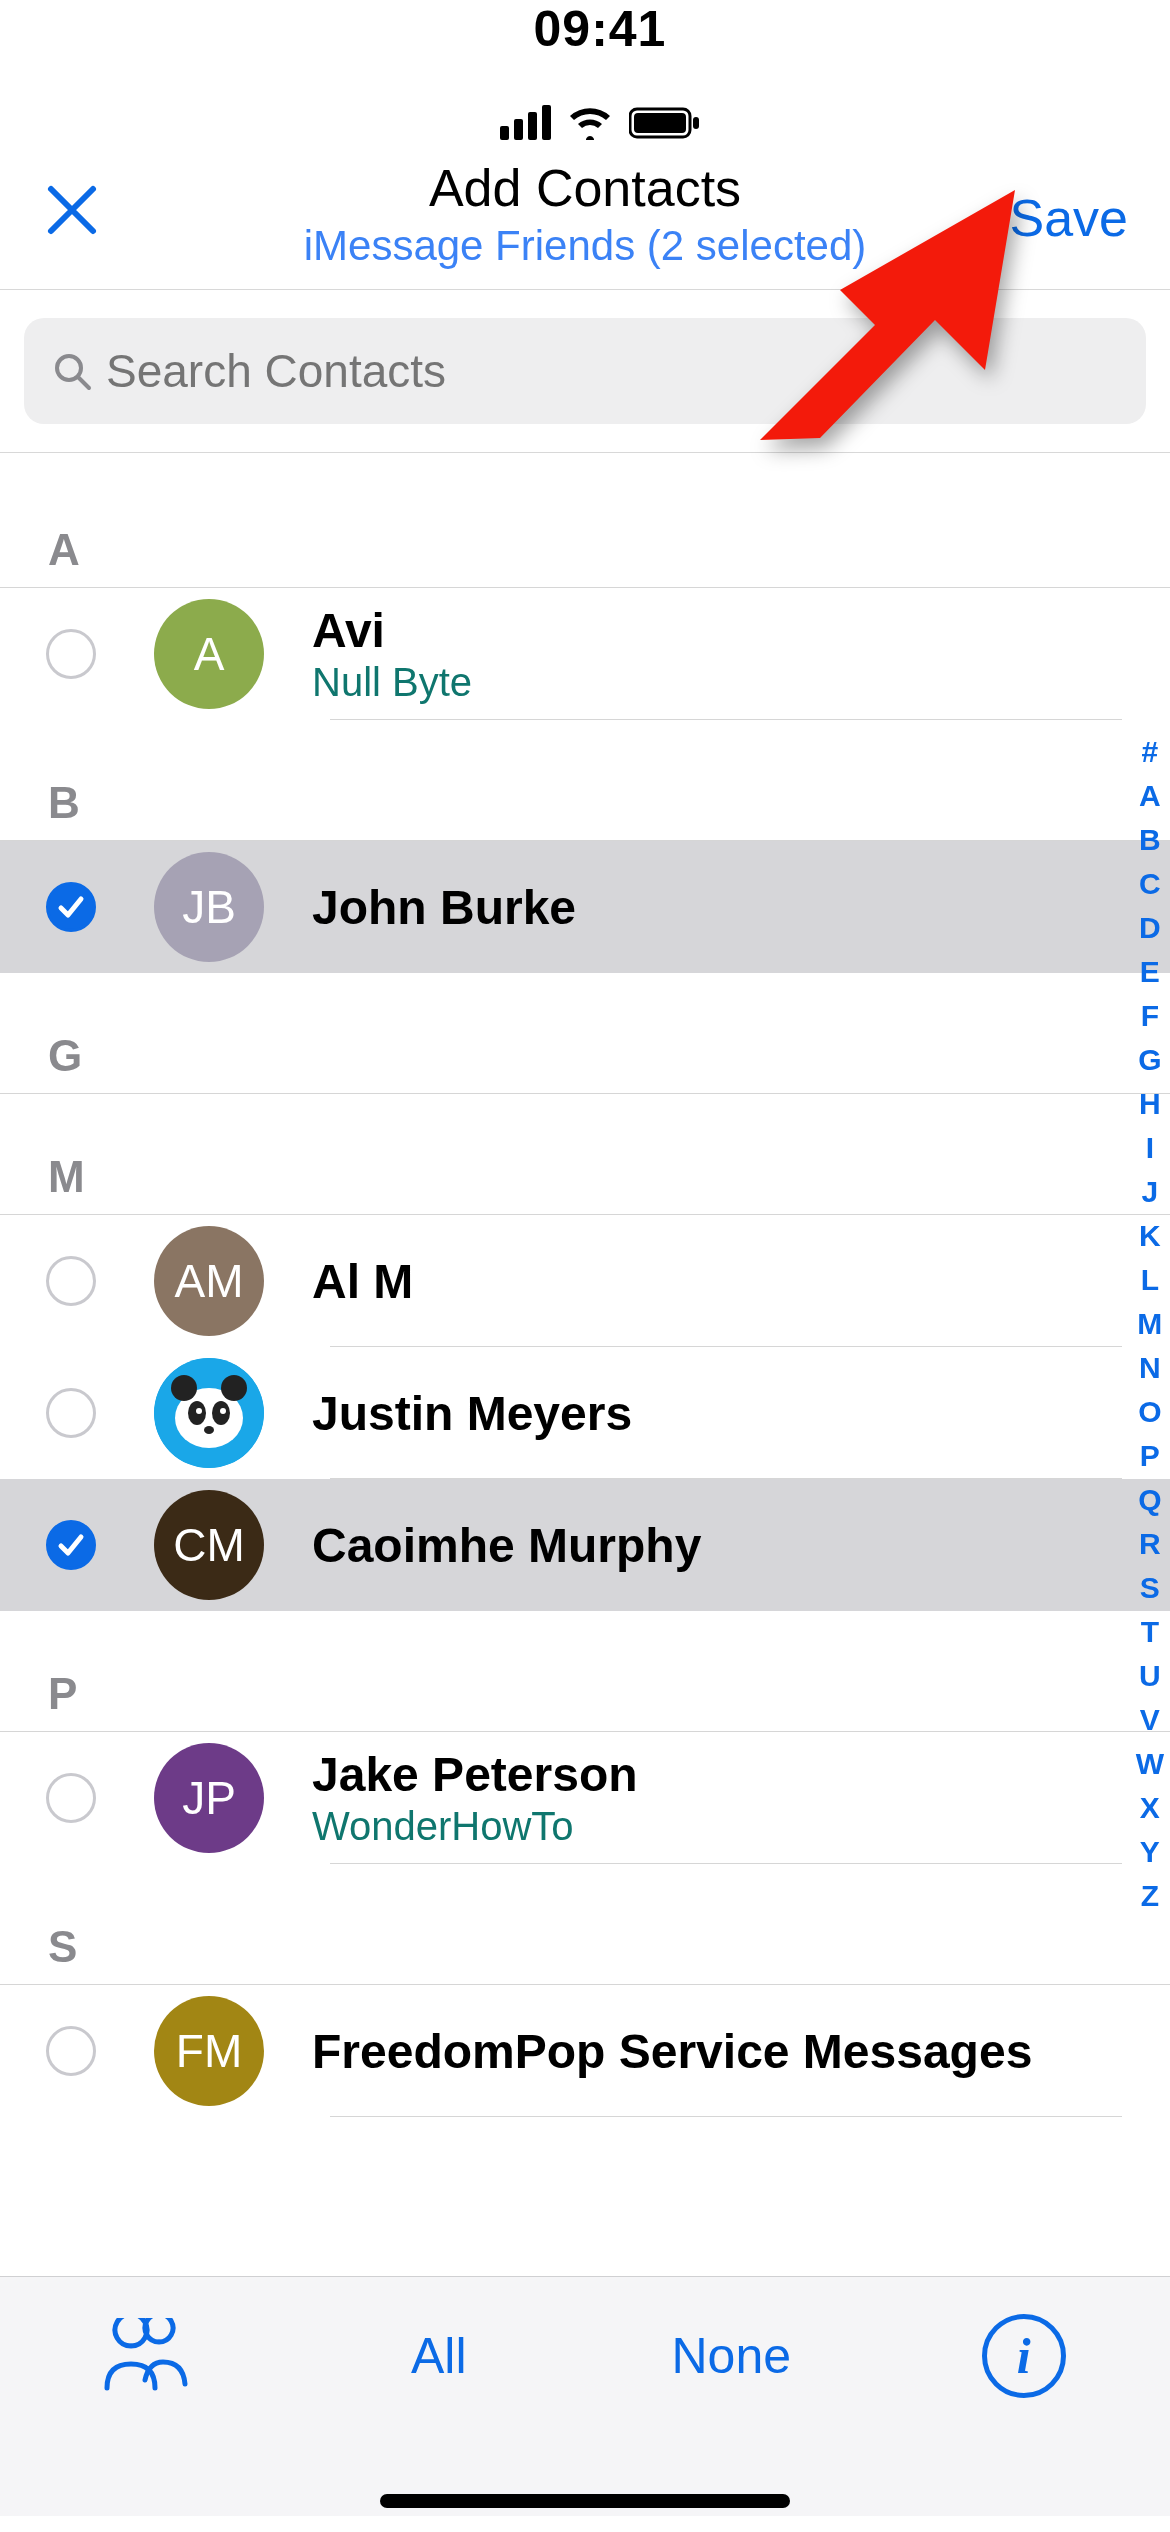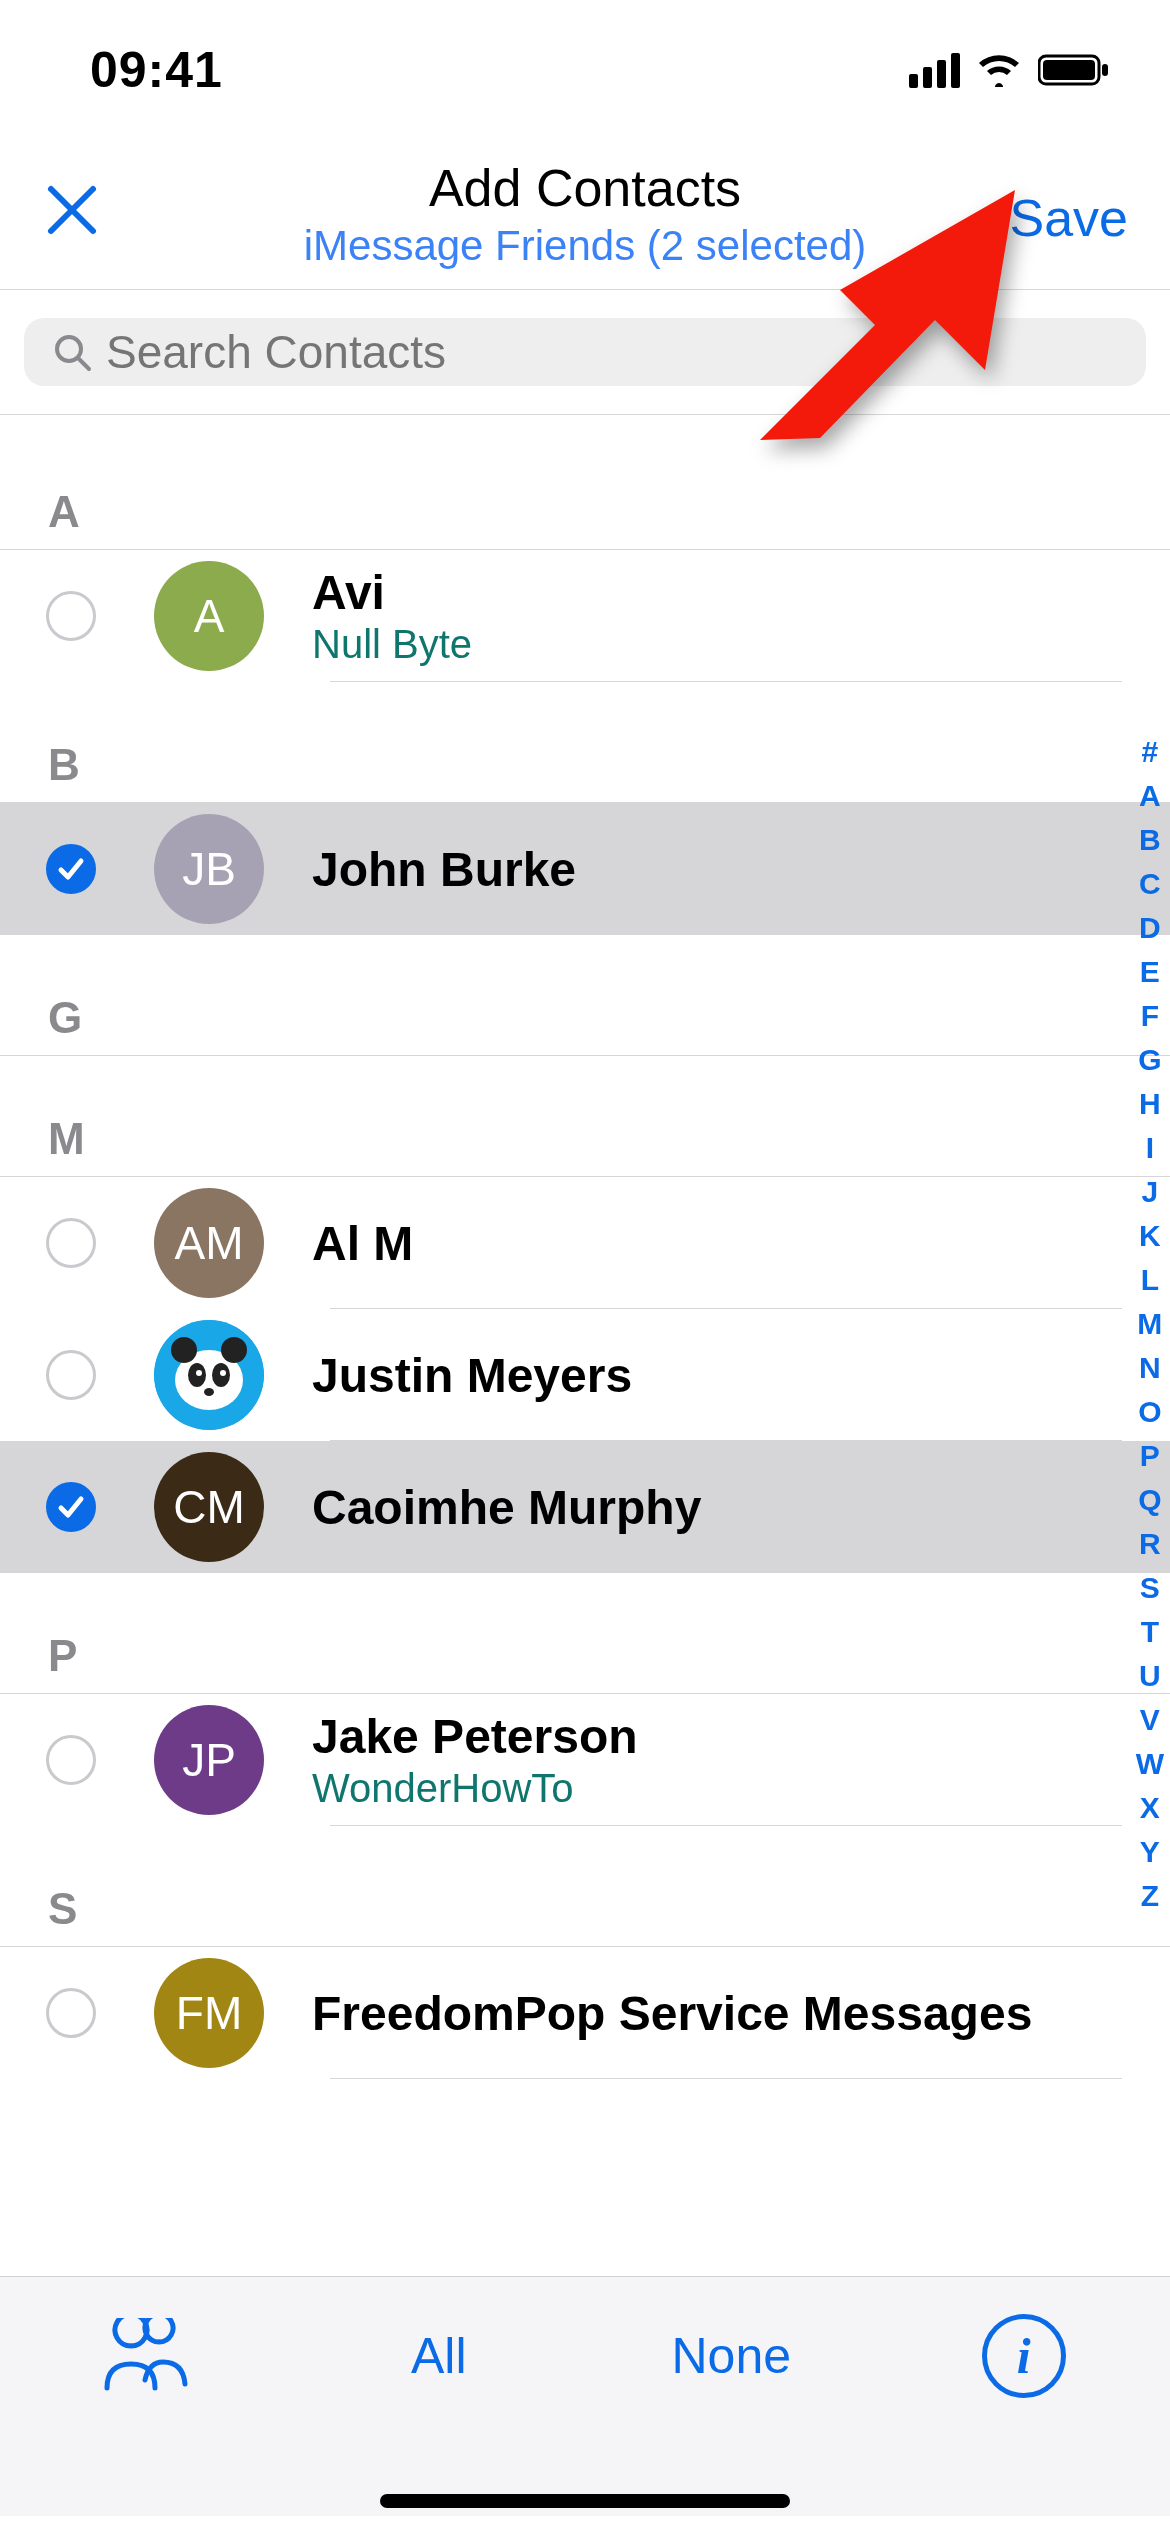--- a/index.html
+++ b/index.html
@@ -1,37 +1,37 @@
 <!DOCTYPE html>
 <html><head>
 <meta charset="utf-8">
 <style>
   * { box-sizing: border-box; margin: 0; padding: 0; }
   html, body { width: 1170px; height: 2532px; font-family: -apple-system, "Helvetica Neue", Arial, sans-serif; background: #fff; color: #000; overflow: hidden; }
 
   
-  .status-bar { height: 140px; display: flex; align-items: center; justify-content: space-between; padding: 0 60px 0 90px; }
+  .status-bar { height: 140px; display: flex; align-items: center; justify-content: space-between; padding: 0 60px 0 90px; flex-direction: column; }
   .status-time { font-size: 50px; font-weight: 700; letter-spacing: 1px; }
   .status-right { display: flex; align-items: center; gap: 16px; }
   .signal-bars { display: flex; align-items: flex-end; gap: 5px; }
   .signal-bars span { width: 9px; background: #000; border-radius: 2px; display: block; }
   .signal-bars span:nth-child(1){height:14px;} .signal-bars span:nth-child(2){height:21px;} .signal-bars span:nth-child(3){height:28px;} .signal-bars span:nth-child(4){height:35px;}
   .wifi-icon svg, .battery-icon svg { display:block; }
 
   
   .nav-header { height: 150px; position: relative; border-bottom: 1px solid #d8d8d8; }
   .nav-close { position: absolute; left: 42px; top: 40px; width: 60px; height: 60px; display:flex; align-items:center; justify-content:center; }
   .nav-save { position: absolute; right: 42px; top: 48px; font-size: 52px; color: #0b6ae6; }
   .nav-title-block { text-align: center; padding-top: 18px; }
   .nav-title { font-size: 52px; font-weight: 500; }
   .nav-subtitle { font-size: 42px; color: #3b82f6; margin-top: 4px; }
 
   
   .search-wrap { padding: 28px 24px; border-bottom: 1px solid #d8d8d8; }
-  .search-field { background: #eeeeef; border-radius: 20px; height: 68px; display:flex; align-items:center; padding: 0 28px; gap: 14px; }
+  .search-field { background: #eeeeef; border-radius: 20px; height: 106px; display:flex; align-items:center; padding: 0 28px; gap: 14px; }
   .search-field input { border: none; background: transparent; outline: none; font-size: 46px; color: #8a8a8e; flex:1; }
   .search-icon svg { display:block; }
 
   
   .list { position: relative; }
   .section-header { font-size: 44px; font-weight: 600; color: #8a8a8e; padding: 72px 48px 12px 48px; border-bottom: 1px solid #d6d6d6; }
   .section-header.tight { padding-top: 58px; }
 
   .row { display:flex; align-items:center; height: 132px; padding: 0 28px 0 46px; position:relative; }
   .row.selected { background: #d6d6d9; }

